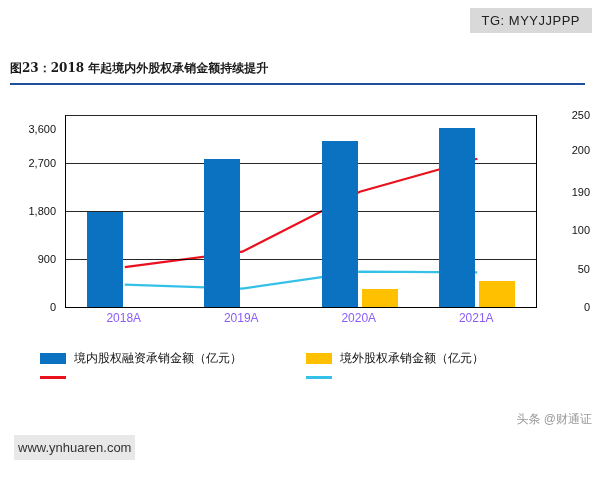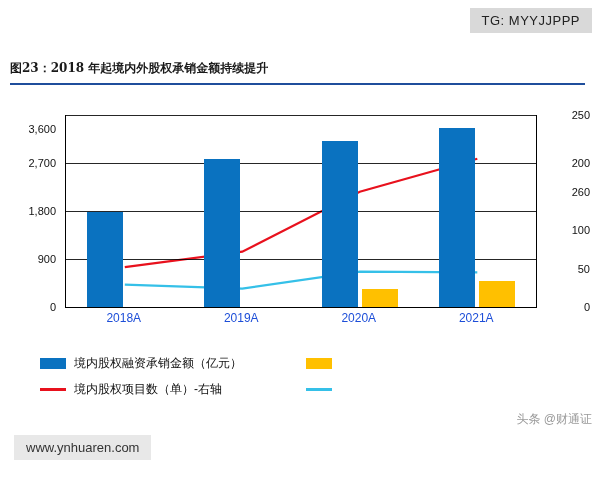--- a/index.html
+++ b/index.html
@@ -31,48 +31,48 @@
     border-left:1px solid #000;border-right:1px solid #000;border-bottom:1px solid #000;
     background:#fff;
   }
   .gridline{position:absolute;left:0;width:100%;border-top:1px solid #000;opacity:.85;}
   .ytick{
     position:absolute;font-size:11px;color:#111;text-align:right;
     width:46px;left:0;transform:translateY(-50%);
   }
   .ytick.right{left:auto;right:0;text-align:right;width:40px;}
   .xtick{
-    position:absolute;top:206px;font-size:12px;color:#1d4ed8;
+    position:absolute;top:206px;font-size:12px;color:#8b5cf6;
     text-align:center;width:110px;transform:translateX(-50%);
   }
 
   .bar{position:absolute;bottom:0;}
   .bar.blue{background:#0a72c0;}
   .bar.yellow{background:#ffc000;}
 
   svg.lines{position:absolute;left:0;top:0;width:470px;height:192px;overflow:visible;}
 
   
   .legend{position:absolute;left:40px;top:350px;width:520px;font-size:12px;color:#111;}
-  .legend-row{display:flex;align-items:center;height:26px;gap:12px;}
+  .legend-row{display:flex;align-items:flex-start;height:26px;gap:12px;}
   .legend-item{display:flex;align-items:center;width:260px;}
   .swatch{width:26px;height:11px;margin-right:8px;flex:none;}
   .swatch.line{height:3px;}
   .legend-label{white-space:nowrap;font-size:12px;}
 
   
   .zhihu{
     position:absolute;right:108px;bottom:55px;font-size:12px;color:#8a8a8a;
   }
   .toutiao{
     position:absolute;right:8px;bottom:52px;font-size:12px;color:#9a9a9a;
   }
   .url-box{
     position:absolute;left:14px;bottom:20px;
-    background:#e8e8e8;color:#333;font-size:13px;padding:5px 12px;
+    background:#e8e8e8;color:#333;font-size:13px;padding:5px 4px;
   }
   .bottom-band{position:absolute;left:0;bottom:0;width:600px;height:8px;background:#fff;}
 </style>
 </head>
 <body>
 
 <div class="page">
 
   <div class="tg-badge">TG: MYYJJPPP</div>
 
@@ -102,46 +102,46 @@
         <div class="ytick" style="top: 202px;">0</div>
         <div class="ytick" style="top: 154px;">900</div>
         <div class="ytick" style="top: 106px;">1,800</div>
         <div class="ytick" style="top: 58px;">2,700</div>
         <div class="ytick" style="top: 24px;">3,600</div>
       </div>
     <div id="ylabels-right">
         <div class="ytick right" style="top: 202px;">0</div>
         <div class="ytick right" style="top: 163.6px;">50</div>
         <div class="ytick right" style="top: 125.2px;">100</div>
-        <div class="ytick right" style="top: 86.8px;">260</div>
-        <div class="ytick right" style="top: 58px; margin-left: 20px;">200</div>
+        <div class="ytick right" style="top: 86.8px;">190</div>
+        <div class="ytick right" style="top: 45px; margin-left: 20px;">200</div>
         <div class="ytick right" style="top: 10px;">250</div>
       </div>
     <div id="xlabels">
         <div class="xtick" style="left: 113.75px;">2018A</div>
         <div class="xtick" style="left: 231.25px;">2019A</div>
         <div class="xtick" style="left: 348.75px;">2020A</div>
         <div class="xtick" style="left: 466.25px;">2021A</div>
       </div>
   </div>
 
   <div class="legend" id="legend">
       <div class="legend-row">
         <div class="legend-item">
           <span class="swatch" style="background: rgb(10, 114, 192);"></span>
           <span class="legend-label">境内股权融资承销金额（亿元）</span>
         </div>
         <div class="legend-item">
           <span class="swatch" style="background: rgb(255, 192, 0);"></span>
+          <span class="legend-label">境外股权承销金额（亿元）</span>
         </div>
       </div>
       <div class="legend-row">
         <div class="legend-item">
           <span class="swatch line" style="background: rgb(232, 17, 29);"></span>
-          <span class="legend-label">境内股权项目数（单）-右轴</span>
         </div>
         <div class="legend-item">
           <span class="swatch line" style="background: rgb(53, 192, 232);"></span>
         </div>
       </div>
     </div>
 
   <div class="toutiao">头条 @财通证</div>
   <div class="url-box">www.ynhuaren.com</div>
   <div class="bottom-band"></div>

